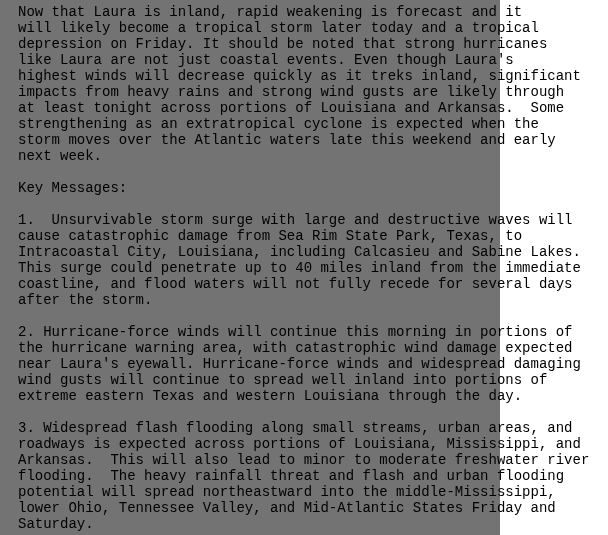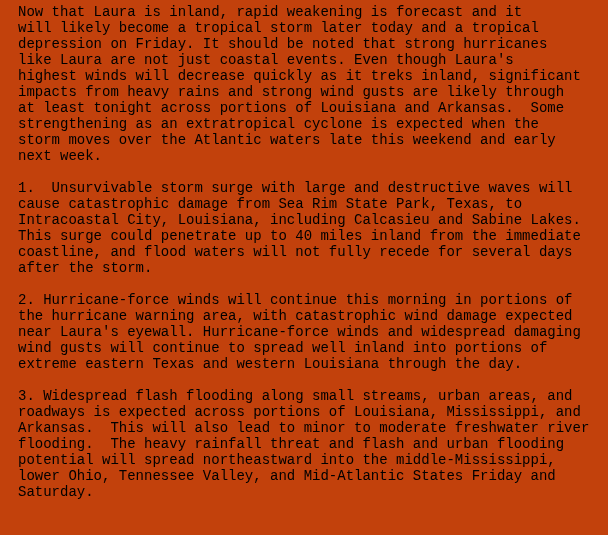--- a/index.html
+++ b/index.html
@@ -7,24 +7,24 @@
     padding: 0;
     background: #ffffff;
   }
   body {
     width: 608px;
     height: 535px;
     overflow: hidden;
   }
   .doc {
     box-sizing: border-box;
-    width: 608px;
+    width: 500px;
     height: 535px;
     padding: 4px 24px 4px 18px;
-    background: #c2410c;
+    background: #737373;
   }
   .doc pre {
     margin: 0 0 16px 0;
     font-family: "Liberation Mono", "DejaVu Sans Mono", monospace;
     font-size: 14px;
     line-height: 16px;
     color: #000000;
     white-space: pre;
     letter-spacing: 0;
   }
@@ -39,20 +39,21 @@
   <pre>Now that Laura is inland, rapid weakening is forecast and it
 will likely become a tropical storm later today and a tropical
 depression on Friday. It should be noted that strong hurricanes
 like Laura are not just coastal events. Even though Laura's
 highest winds will decrease quickly as it treks inland, significant
 impacts from heavy rains and strong wind gusts are likely through
 at least tonight across portions of Louisiana and Arkansas.  Some
 strengthening as an extratropical cyclone is expected when the
 storm moves over the Atlantic waters late this weekend and early
 next week.</pre>
+  <pre>Key Messages:</pre>
   <pre>1.  Unsurvivable storm surge with large and destructive waves will
 cause catastrophic damage from Sea Rim State Park, Texas, to
 Intracoastal City, Louisiana, including Calcasieu and Sabine Lakes.
 This surge could penetrate up to 40 miles inland from the immediate
 coastline, and flood waters will not fully recede for several days
 after the storm.</pre>
   <pre>2. Hurricane-force winds will continue this morning in portions of
 the hurricane warning area, with catastrophic wind damage expected
 near Laura's eyewall. Hurricane-force winds and widespread damaging
 wind gusts will continue to spread well inland into portions of

